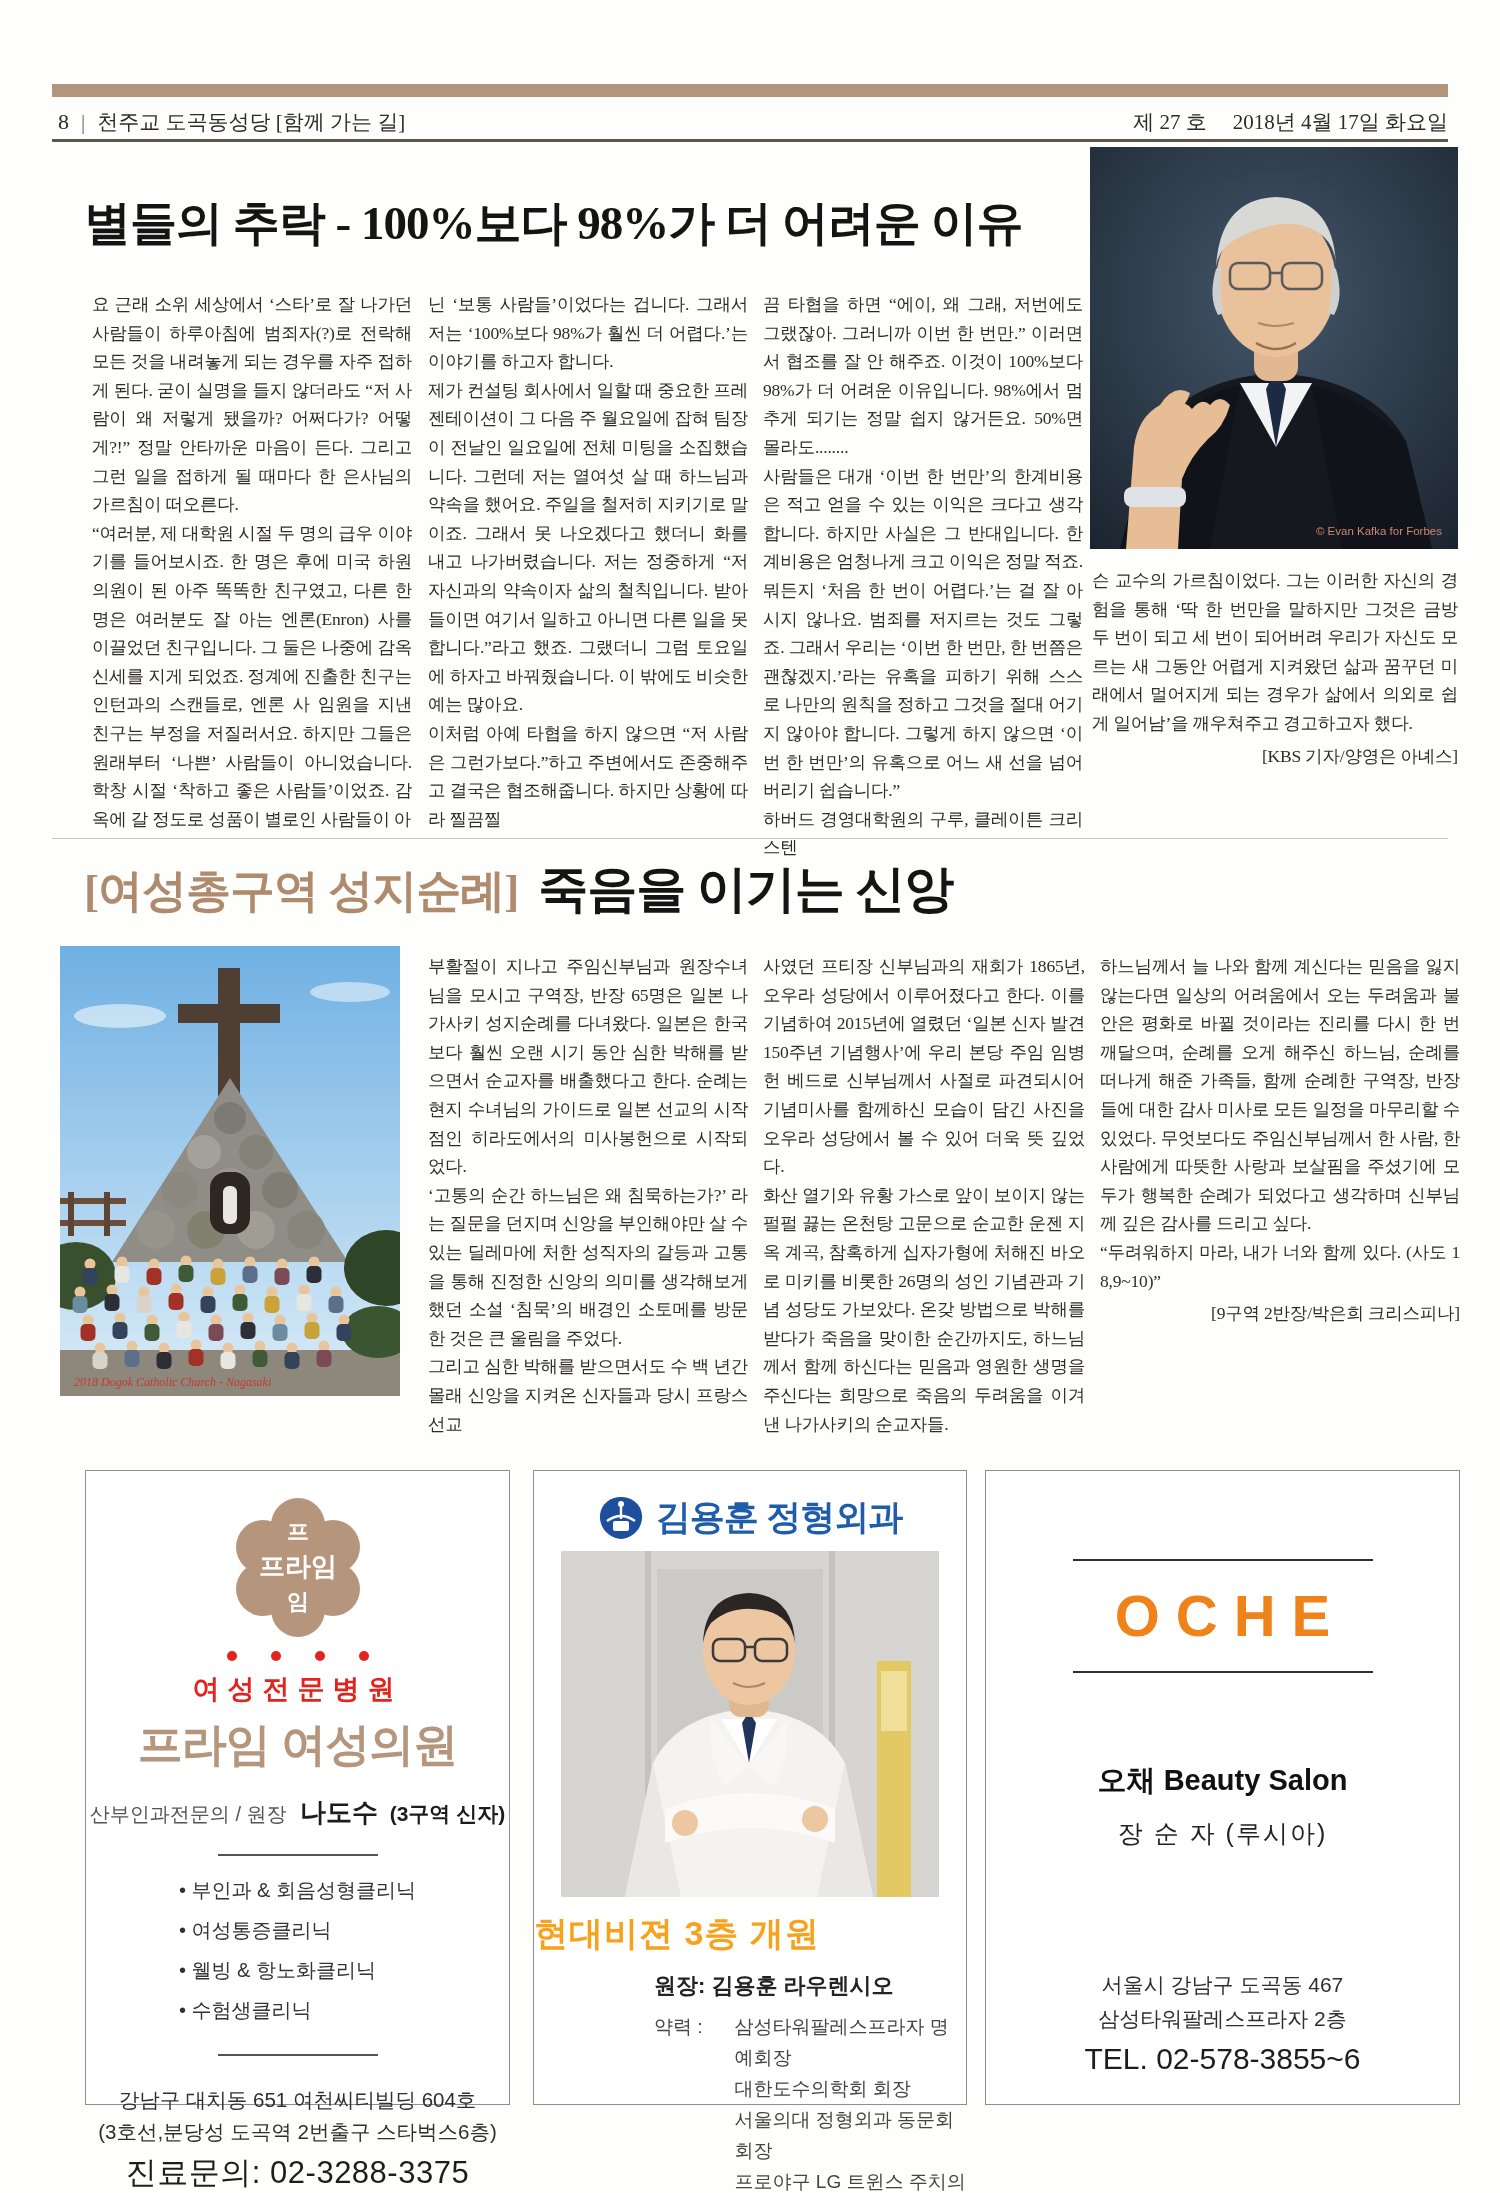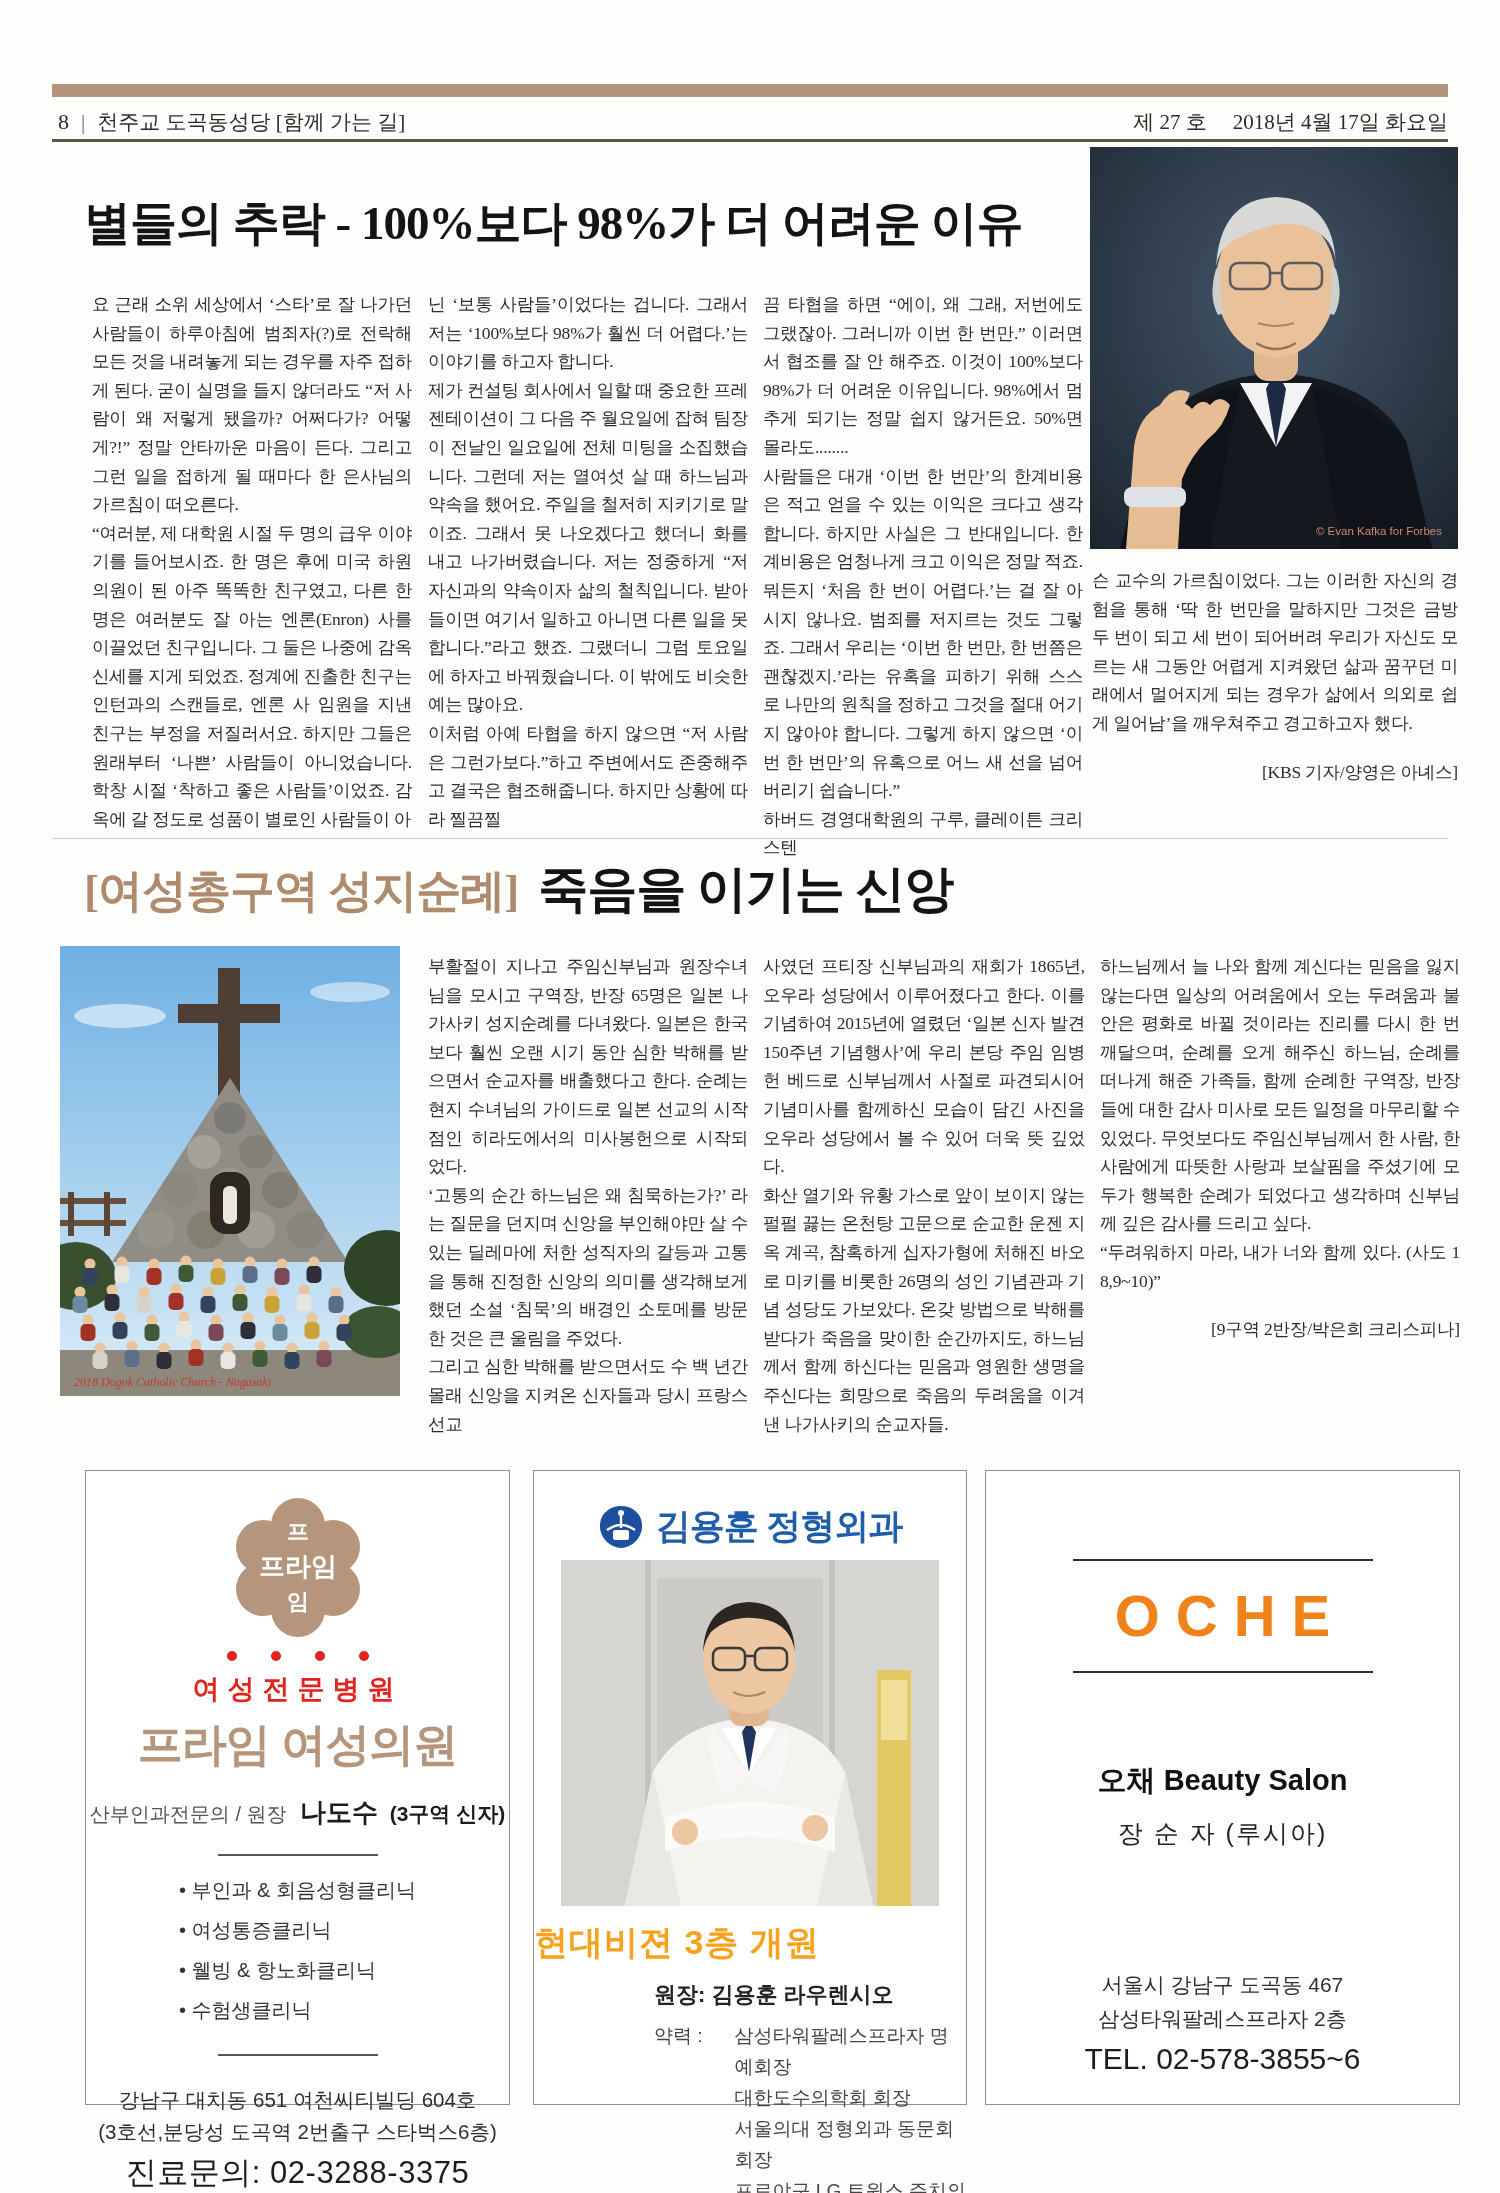--- a/index.html
+++ b/index.html
@@ -13,21 +13,21 @@
   .topbar { position:absolute; left:52px; top:84px; width:1396px; height:13px; background:#b3947c; }
   .mast-left { position:absolute; left:58px; top:108px; font-size:21px; color:#2e2a26; display:flex; align-items:baseline; gap:12px; }
   .mast-left .pageno { font-size:22px; }
   .mast-left .sep { color:#6b6b6b; font-weight:normal; }
   .mast-right { position:absolute; right:52px; top:108px; font-size:21px; color:#2e2a26; display:flex; gap:26px; }
   .mast-rule { position:absolute; left:52px; top:139px; width:1396px; height:3px; background:#5f554b; }
 
   
   .col { position:absolute; text-align:justify; font-size:17.5px; line-height:28.6px; color:#2e2c2a; word-break:break-all; letter-spacing:-0.2px; }
   .col p { margin:0; }
-  .byline { text-align:right; margin-top:20px; }
+  .byline { text-align:right; margin-top:4px; }
 
   
   .a1-title { position:absolute; left:84px; top:192px; width:1000px; font-size:47px; font-weight:bold; letter-spacing:-1px; color:#141414; white-space:nowrap; }
   .a1-photo { position:absolute; left:1090px; top:147px; width:368px; height:402px; background:#22303c; }
   .a1-photo svg { display:block; width:100%; height:100%; }
   .a1-col1 { left:92px;  top:290px; width:320px; height:522px; }
   .a1-col2 { left:428px; top:290px; width:320px; height:522px; }
   .a1-col3 { left:763px; top:290px; width:320px; height:522px; }
   .a1-col4 { left:1092px; top:566px; width:366px; }
 
@@ -61,21 +61,21 @@
   .ad1 .director b.nm { font-size:26px; color:#1c1c1c; margin-left:8px; }
   .ad1 .director b.nt { font-size:21px; color:#1c1c1c; margin-left:6px; }
   .ad1 .hr { width:160px; height:2px; background:#555; margin:24px auto 14px; }
   .ad1 .clinics { display:inline-block; text-align:left; font-size:20px; color:#333; }
   .ad1 .clinics p { line-height:40px; }
   .ad1 .clinics p::before { content:"• "; }
   .ad1 .addr { margin-top:28px; font-size:20.5px; line-height:32px; color:#2e2e2e; }
   .ad1 .phone { font-size:31px; color:#1d1d1d; margin-top:4px; letter-spacing:0.5px; }
 
   
-  .ad2 .hdr { display:flex; align-items:center; justify-content:center; gap:12px; margin-top:32px; }
+  .ad2 .hdr { display:flex; align-items:center; justify-content:center; gap:12px; margin-top:23px; }
   .ad2 .hdr .name { font-size:35px; font-weight:bold; color:#1f5dab; letter-spacing:-1px; }
   .ad2 .docphoto { margin:10px auto 0; width:378px; height:346px; background:#d6d5d1; }
   .ad2 .docphoto svg { display:block; width:100%; height:100%; }
   .ad2 .open { font-size:34px; font-weight:bold; color:#f7a21c; margin-top:14px; letter-spacing:1px; }
   .ad2 .director { font-size:22px; font-weight:bold; color:#222; margin:14px 0 0 120px; }
   .ad2 .career { display:flex; margin:10px 0 0 120px; font-size:19px; color:#444;gap:24px; }
   .ad2 .career .lbl { flex:none; margin-right:8px; line-height:31px; }
   .ad2 .career p { line-height:31px; }
 
   

